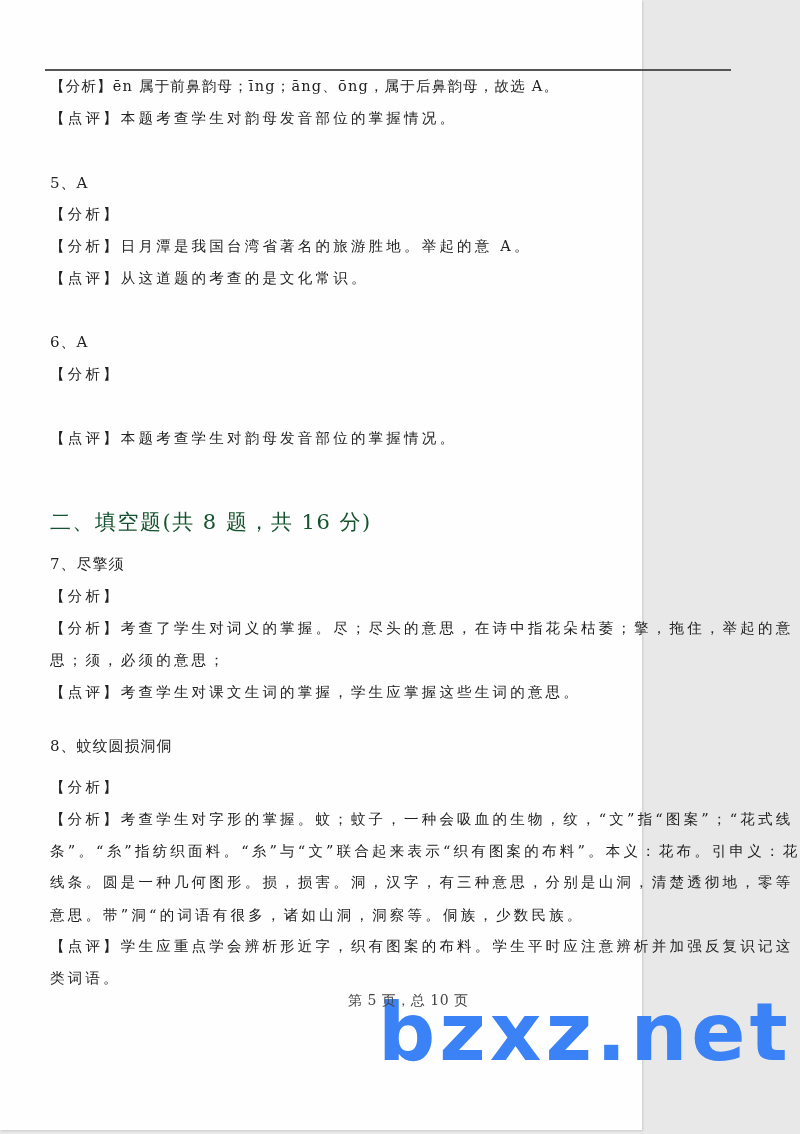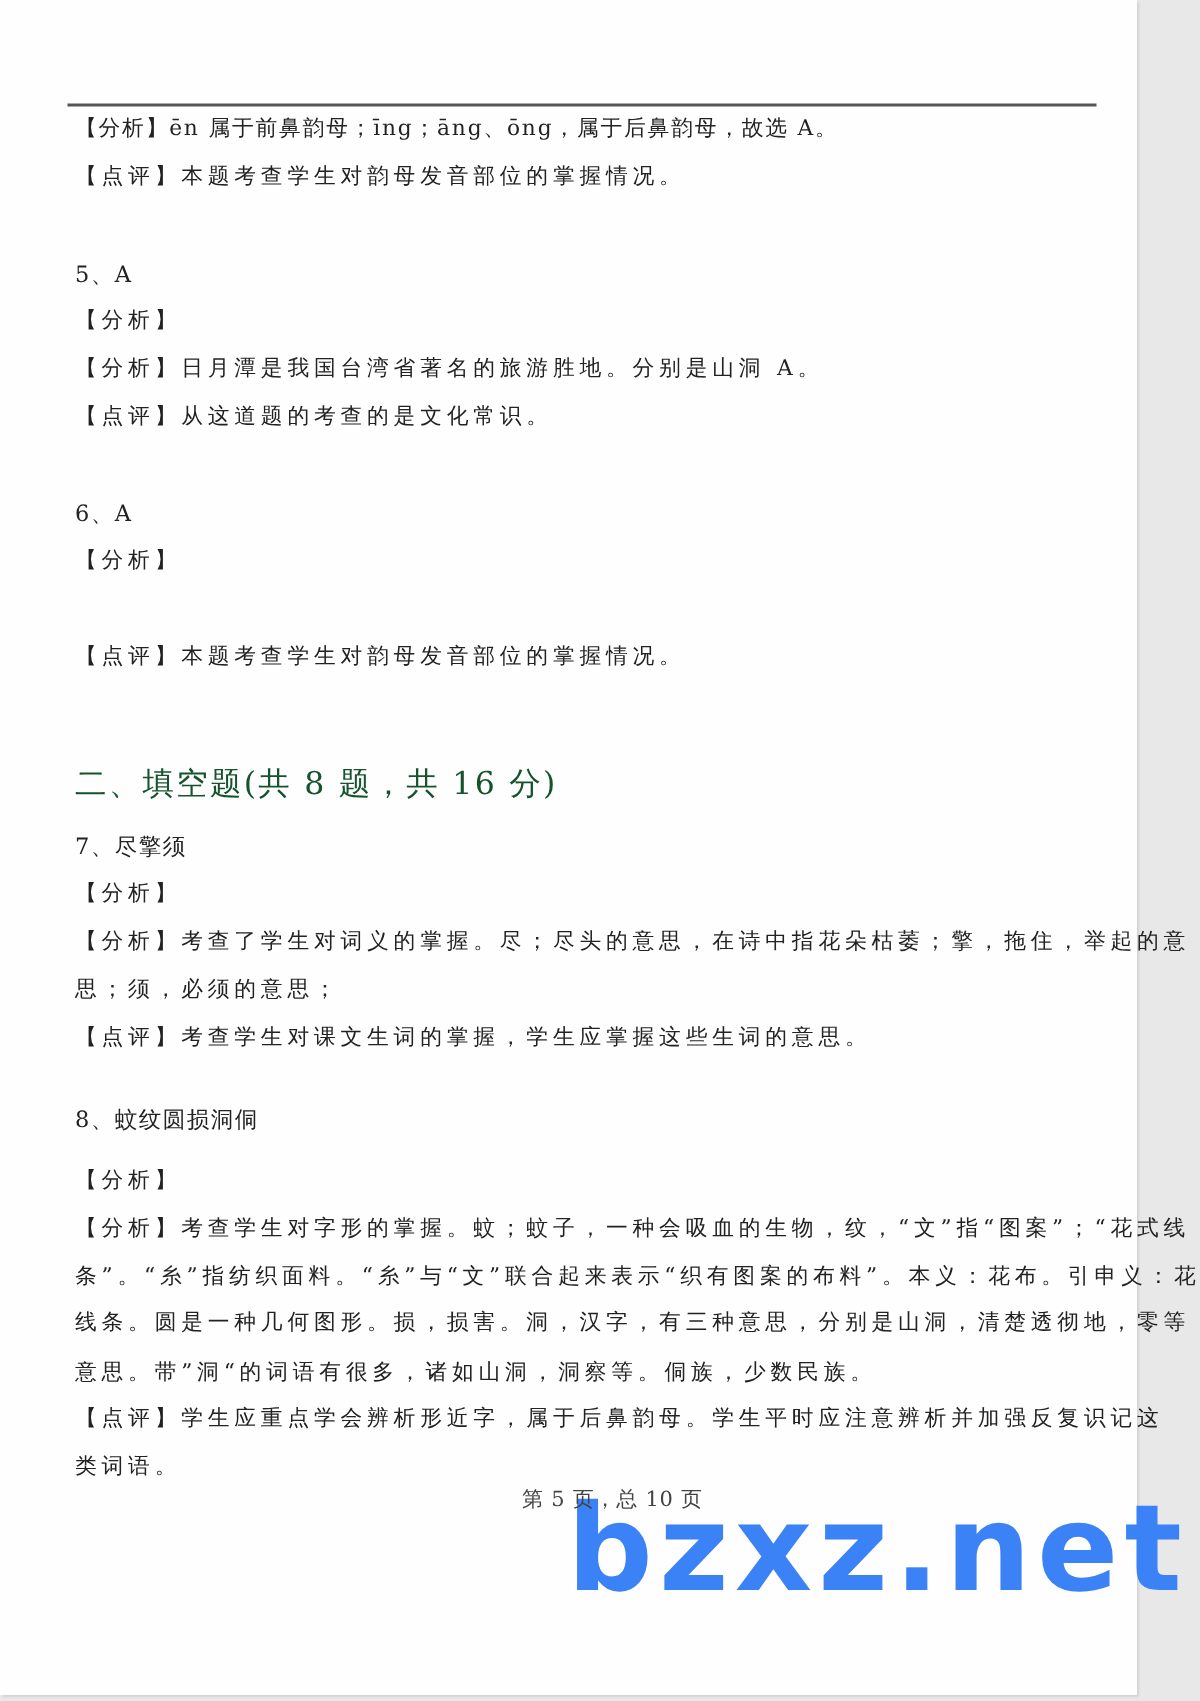--- a/index.html
+++ b/index.html
@@ -12,21 +12,21 @@
       height: 1134px;
       position: relative;
       overflow: hidden;
       font-family: "DejaVu Serif", "Liberation Serif", serif;
       color: #222;
     }
     .page {
       position: absolute;
       left: 0;
       top: 0;
-      width: 758px;
+      width: 642px;
       height: 1130px;
       background: #fefefe;
       box-shadow: 1px 1px 2px rgba(0,0,0,0.12);
     }
     .top-rule {
       position: absolute;
       left: 45px;
       top: 69px;
       width: 686px;
       height: 2px;
@@ -84,39 +84,39 @@
 <body>
 
 <div class="page">
   <div class="top-rule"></div>
 
   <div class="line" style="top:76px;">【分析】ēn 属于前鼻韵母；īng；āng、ōng，属于后鼻韵母，故选 A。</div>
   <div class="line wide" style="top:108px;">【点评】本题考查学生对韵母发音部位的掌握情况。</div>
 
   <div class="qnum" style="top:173px;text-align:center;">5、A</div>
   <div class="line wide" style="top:204px;">【分析】</div>
-  <div class="line wide" style="top:236px;">【分析】日月潭是我国台湾省著名的旅游胜地。分别是山洞 A。</div>
+  <div class="line wide" style="top:236px;">【分析】日月潭是我国台湾省著名的旅游胜地。举起的意 A。</div>
   <div class="line wide" style="top:268px;">【点评】从这道题的考查的是文化常识。</div>
 
   <div class="qnum" style="top:332px;">6、A</div>
   <div class="line wide" style="top:364px;">【分析】</div>
   <div class="line wide" style="top:428px;">【点评】本题考查学生对韵母发音部位的掌握情况。</div>
 
   <div class="section-title">二、填空题(共 8 题，共 16 分)</div>
 
   <div class="qnum" style="top:554px;">7、尽擎须</div>
   <div class="line wide" style="top:586px;">【分析】</div>
   <div class="line wide" style="top:618px;">【分析】考查了学生对词义的掌握。尽；尽头的意思，在诗中指花朵枯萎；擎，拖住，举起的意</div>
   <div class="line wide" style="top:650px;">思；须，必须的意思；</div>
   <div class="line wide" style="top:682px;">【点评】考查学生对课文生词的掌握，学生应掌握这些生词的意思。</div>
 
   <div class="qnum" style="top:736px;">8、蚊纹圆损洞侗</div>
   <div class="line wide" style="top:777px;">【分析】</div>
   <div class="line wide" style="top:809px;">【分析】考查学生对字形的掌握。蚊；蚊子，一种会吸血的生物，纹，“文”指“图案”；“花式线</div>
   <div class="line wide" style="top:841px;">条”。“糸”指纺织面料。“糸”与“文”联合起来表示“织有图案的布料”。本义：花布。引申义：花式</div>
   <div class="line wide" style="top:873px;font-family:Liberation Mono, monospace;">线条。圆是一种几何图形。损，损害。洞，汉字，有三种意思，分别是山洞，清楚透彻地，零等</div>
   <div class="line wide" style="top:905px;">意思。带”洞“的词语有很多，诸如山洞，洞察等。侗族，少数民族。</div>
-  <div class="line wide" style="top:936px;">【点评】学生应重点学会辨析形近字，属于后鼻韵母。学生平时应注意辨析并加强反复识记这</div>
+  <div class="line wide" style="top:936px;">【点评】学生应重点学会辨析形近字，织有图案的布料。学生平时应注意辨析并加强反复识记这</div>
   <div class="line wide" style="top:968px;">类词语。</div>
 
   <div class="watermark">bzxz.net</div>
   <div class="footer">第 5 页，总 10 页</div>
 </div>
 
 </body></html>

